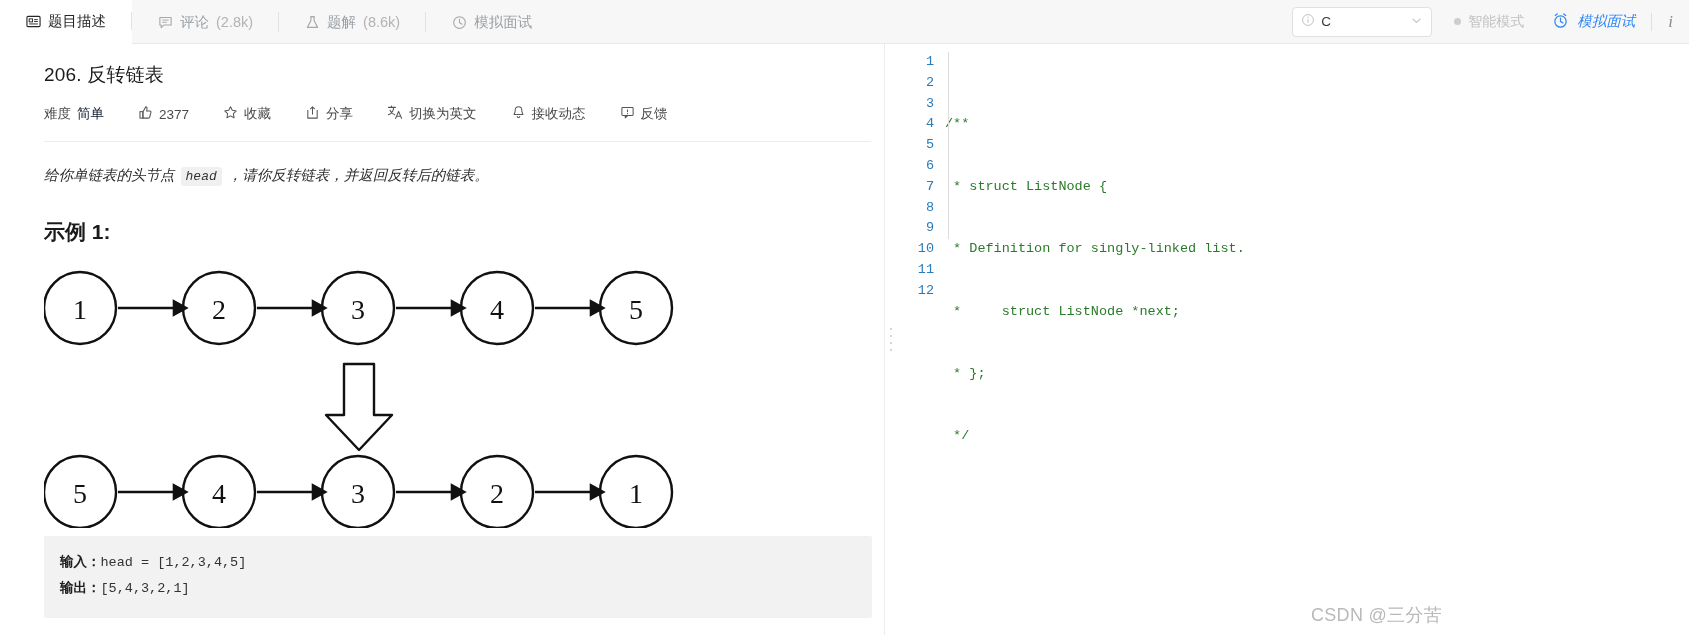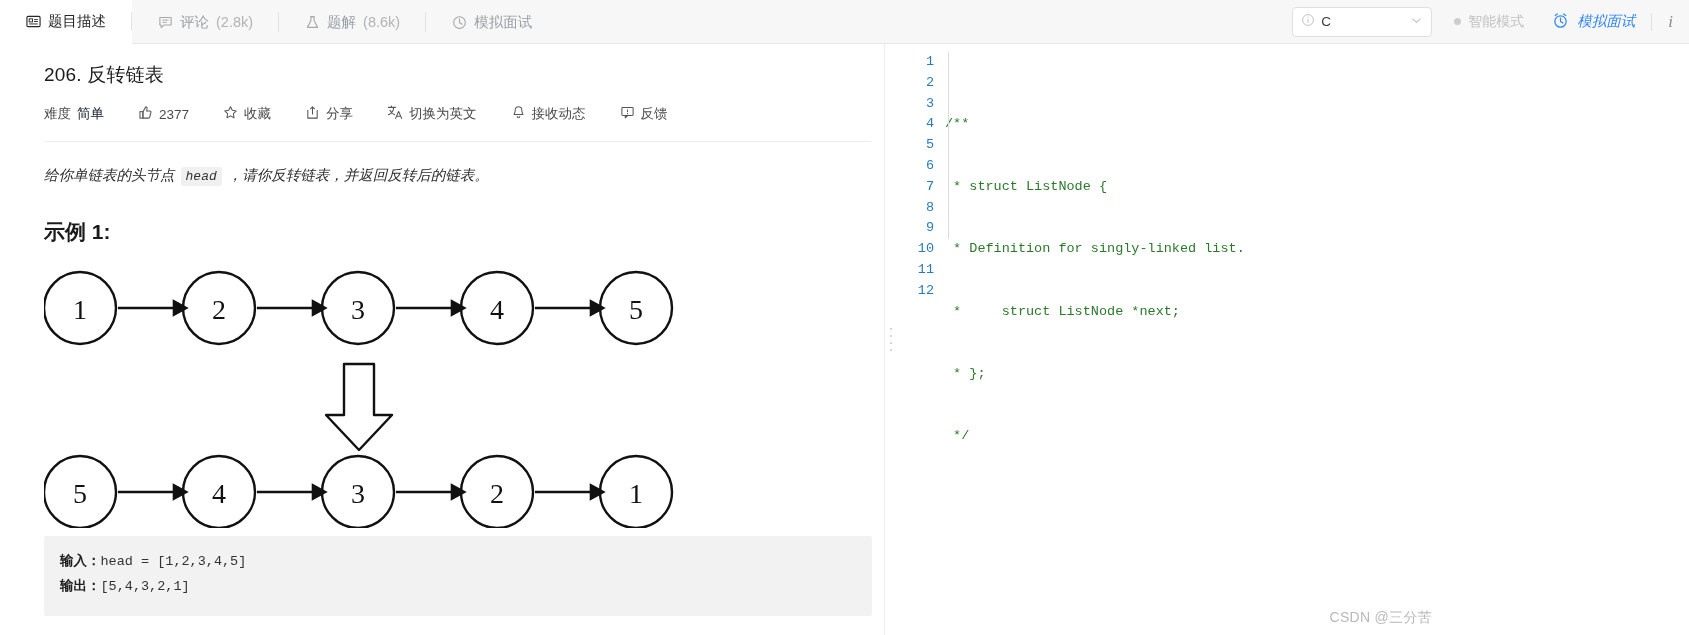--- a/index.html
+++ b/index.html
@@ -99,21 +99,21 @@
 
   .iobox {
     margin-top: 6px; background: #f2f2f2; border-radius: 2px;
     padding: 14px 16px 16px 16px; width: 828px;
   }
   .ioline {
     font-family: "Liberation Mono", "DejaVu Sans Mono", monospace;
     font-size: 13.5px; color: #333; line-height: 1.85; white-space: pre;
   }
   .ioline .lbl {
-    font-family: Liberation Mono, monospace; font-weight: bold; color: #1f1f1f; font-size: 13.5px;
+    font-family: Liberation Sans, sans-serif; font-weight: bold; color: #1f1f1f; font-size: 13.5px;
   }
 
   
   .splitter {
     position: absolute; top: 44px; left: 884px; width: 13px; height: 591px;
     background: #fff; display: flex; align-items: center; justify-content: center;
   }
   .splitter .dots { display: flex; flex-direction: column; gap: 5px; }
   .splitter .dots i { width: 2px; height: 2px; background: #c9c9c9; border-radius: 50%; display: block; }
   .splitter-line {
@@ -138,22 +138,22 @@
     font-size: 13.5px; line-height: 20.8px; color: #222;
     white-space: pre;
   }
   .codearea .ln { height: 20.8px; }
   .fold-guide {
     position: absolute; left: 3px; top: 0px; width: 1px; height: 187px; background: #dcdcdc;
   }
   .cm { color: #2a7a2a; }
 
   .watermark {
-    position: absolute; right: 14px; bottom: 8px;
-    font-size: 14px; color: #b9b9b9; letter-spacing: .3px;
+    position: absolute; right: 4px; bottom: 8px;
+    font-size: 18px; color: #b9b9b9; letter-spacing: .3px;
   }
 </style>
 </head>
 <body>
 
 <div class="app">
 
   <div class="topbar">
     <div class="tabs">
 

